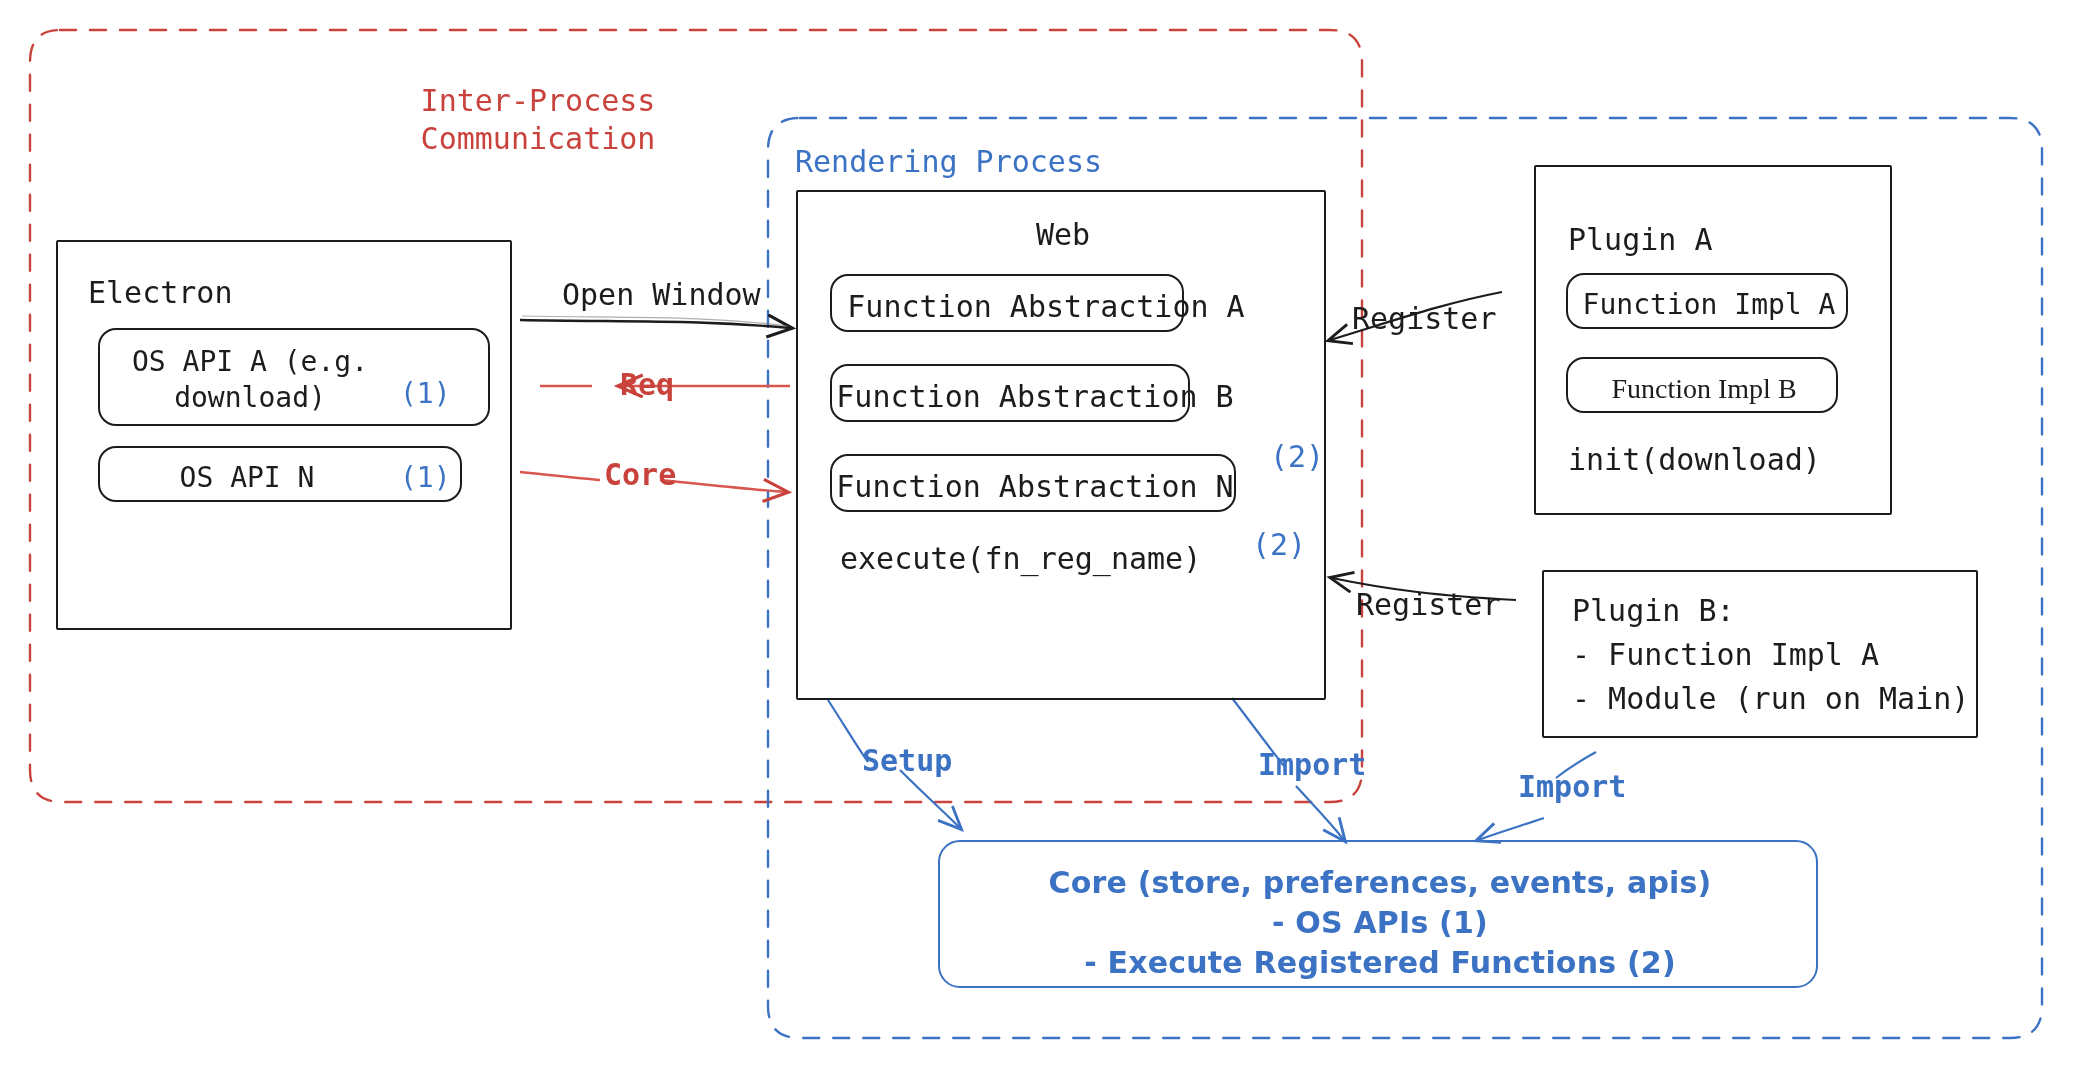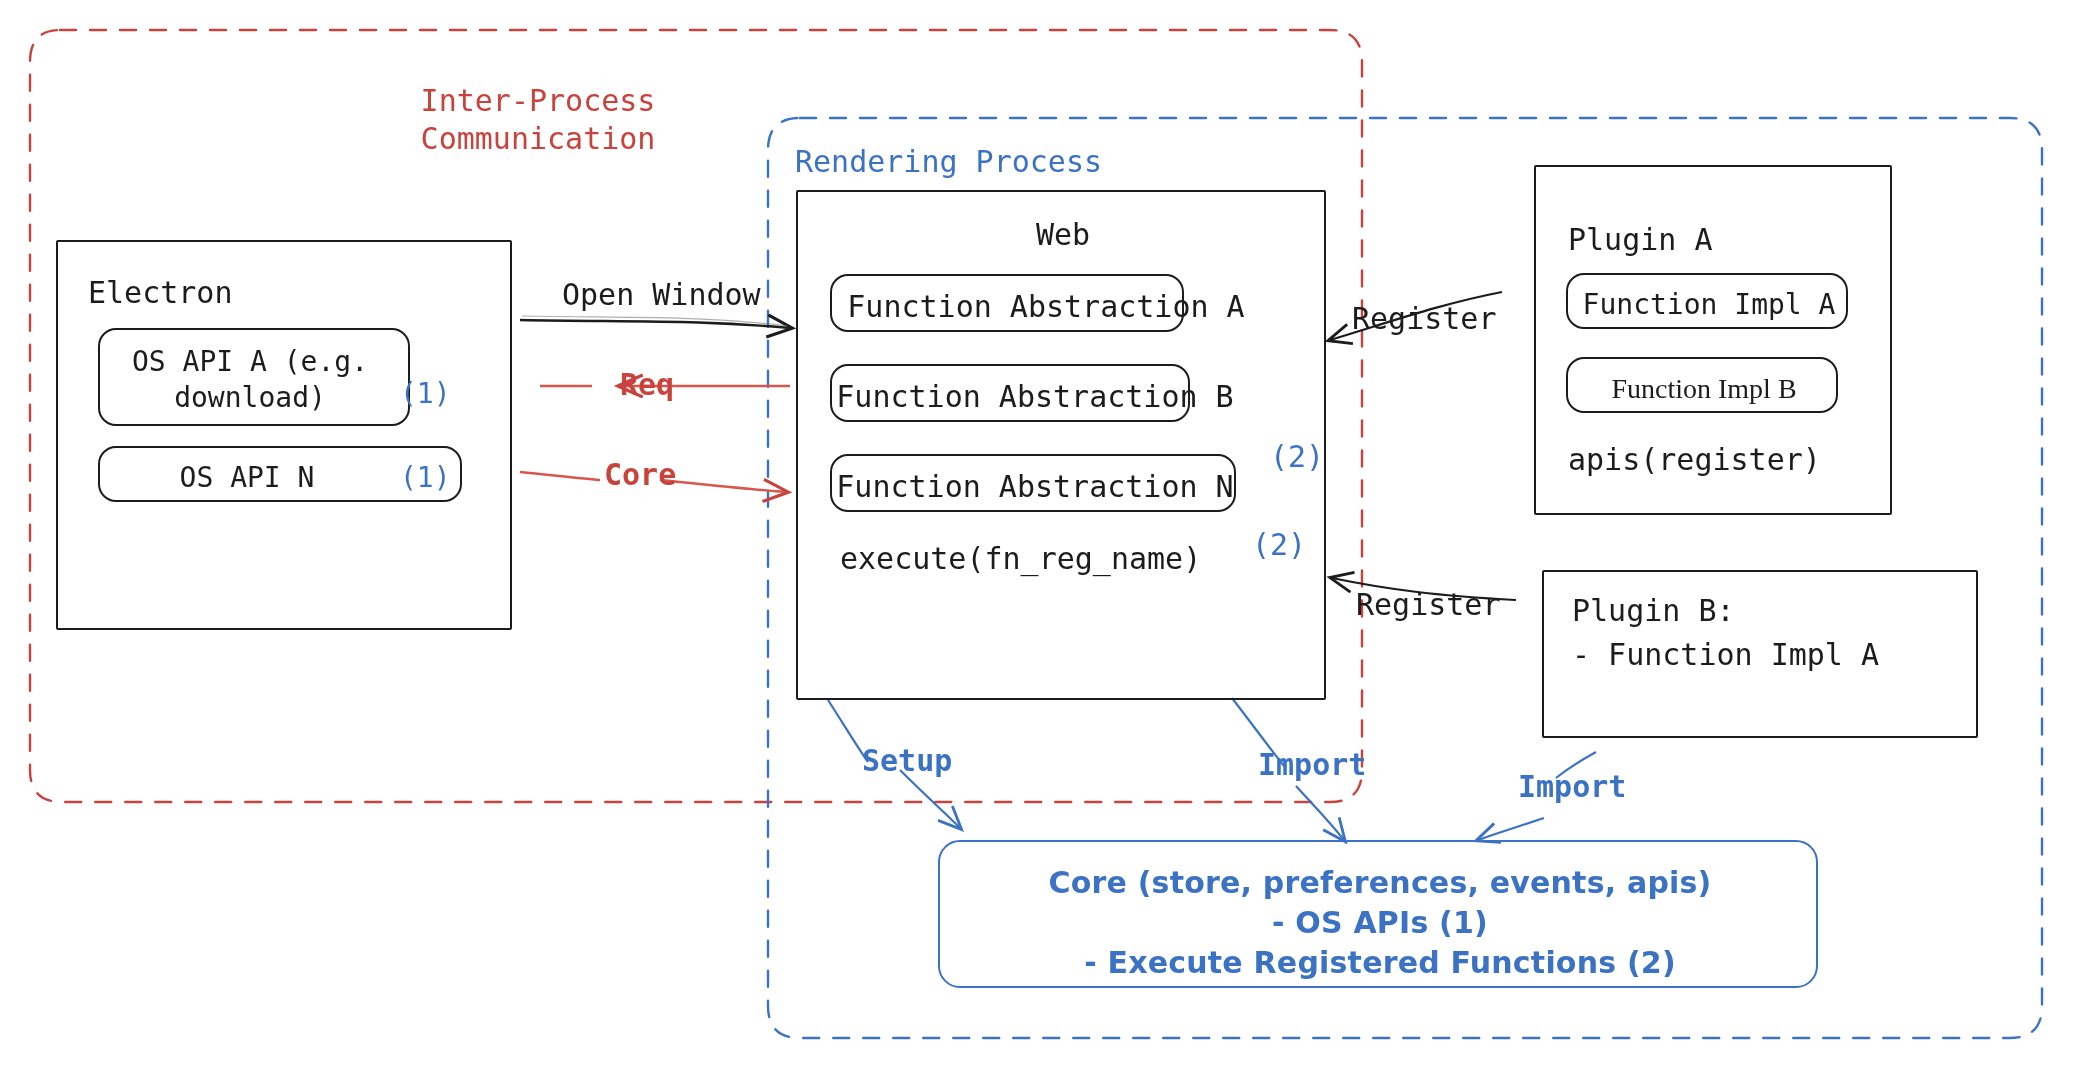--- a/index.html
+++ b/index.html
@@ -95,21 +95,21 @@
   </svg>
 
   <div class="lbl s30 t-red center" style="left:418px;top:82px;width:240px;">Inter-Process
 Communication</div>
 
   <div class="lbl s30 t-blue" style="left:795px;top:143px;">Rendering Process</div>
 
   <div class="box" style="left:56px;top:240px;width:456px;height:390px;">
     <div class="lbl s30 t-black" style="left:30px;top:32px;">Electron</div>
 
-    <div class="box inner" style="left:40px;top:86px;width:312px;height:98px;">
+    <div class="box inner" style="left:40px;top:86px;width:392px;height:98px;">
       <div class="lbl s28 t-black center" style="left:0;top:14px;width:300px;">OS API A (e.g.
 download)</div>
       <div class="lbl s28 t-blue" style="left:300px;top:46px;">(1)</div>
     </div>
 
     <div class="box inner" style="left:40px;top:204px;width:364px;height:56px;">
       <div class="lbl s28 t-black center" style="left:0;top:12px;width:294px;">OS API N</div>
       <div class="lbl s28 t-blue" style="left:300px;top:12px;">(1)</div>
     </div>
   </div>
@@ -149,26 +149,27 @@
     <div class="lbl s30 t-black" style="left:32px;top:54px;">Plugin A</div>
 
     <div class="box inner" style="left:30px;top:106px;width:282px;height:56px;">
       <div class="lbl s28 t-black center" style="left:0;top:12px;width:282px;">Function Impl A</div>
     </div>
 
     <div class="box inner" style="left:30px;top:190px;width:272px;height:56px;">
       <div class="lbl s28 t-black center" style="left:0;top:12px;width:272px;font-family:Liberation Serif, serif;">Function Impl B</div>
     </div>
 
-    <div class="lbl s30 t-black" style="left:32px;top:274px;">apis(register)</div>
+    <div class="lbl s30 t-black" style="left:32px;top:274px;">init(download)</div>
   </div>
 
   <div class="box" style="left:1542px;top:570px;width:436px;height:168px;">
     <div class="lbl s30 t-black" style="left:28px;top:20px;">Plugin B:</div>
     <div class="lbl s30 t-black" style="left:28px;top:64px;">- Function Impl A</div>
+    <div class="lbl s30 t-black" style="left:28px;top:108px;">- Module (run on Main)</div>
   </div>
 
   <div class="box core" style="left:938px;top:840px;width:880px;height:148px;">
     <div class="lbl s30 t-blue corefont center" style="left:0;top:22px;width:880px;">Core (store, preferences, events, apis)</div>
     <div class="lbl s30 t-blue corefont center" style="left:0;top:62px;width:880px;">- OS APIs (1)</div>
     <div class="lbl s30 t-blue corefont center" style="left:0;top:102px;width:880px;">- Execute Registered Functions (2)</div>
   </div>
 
 </div>
 

